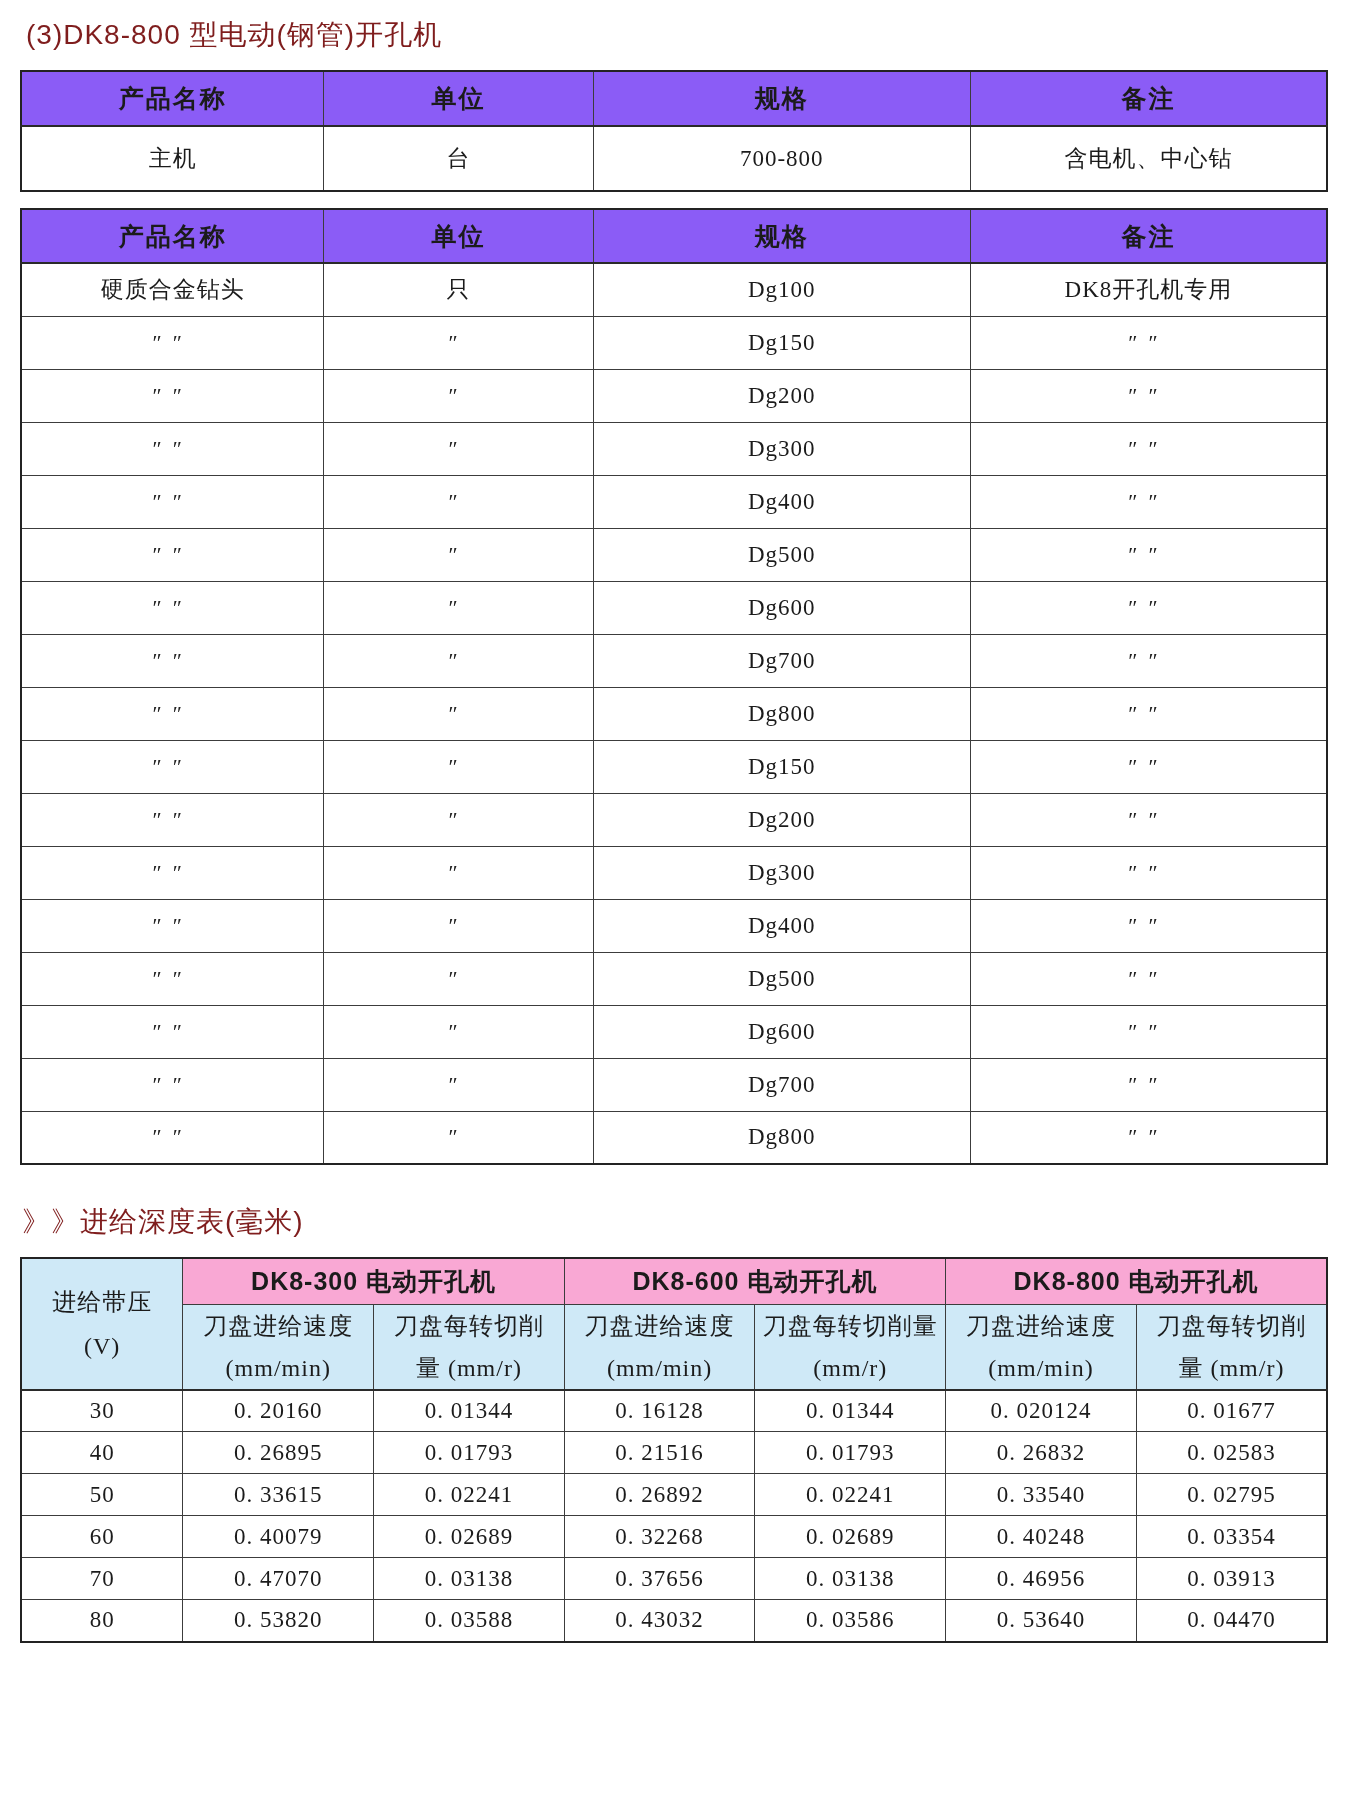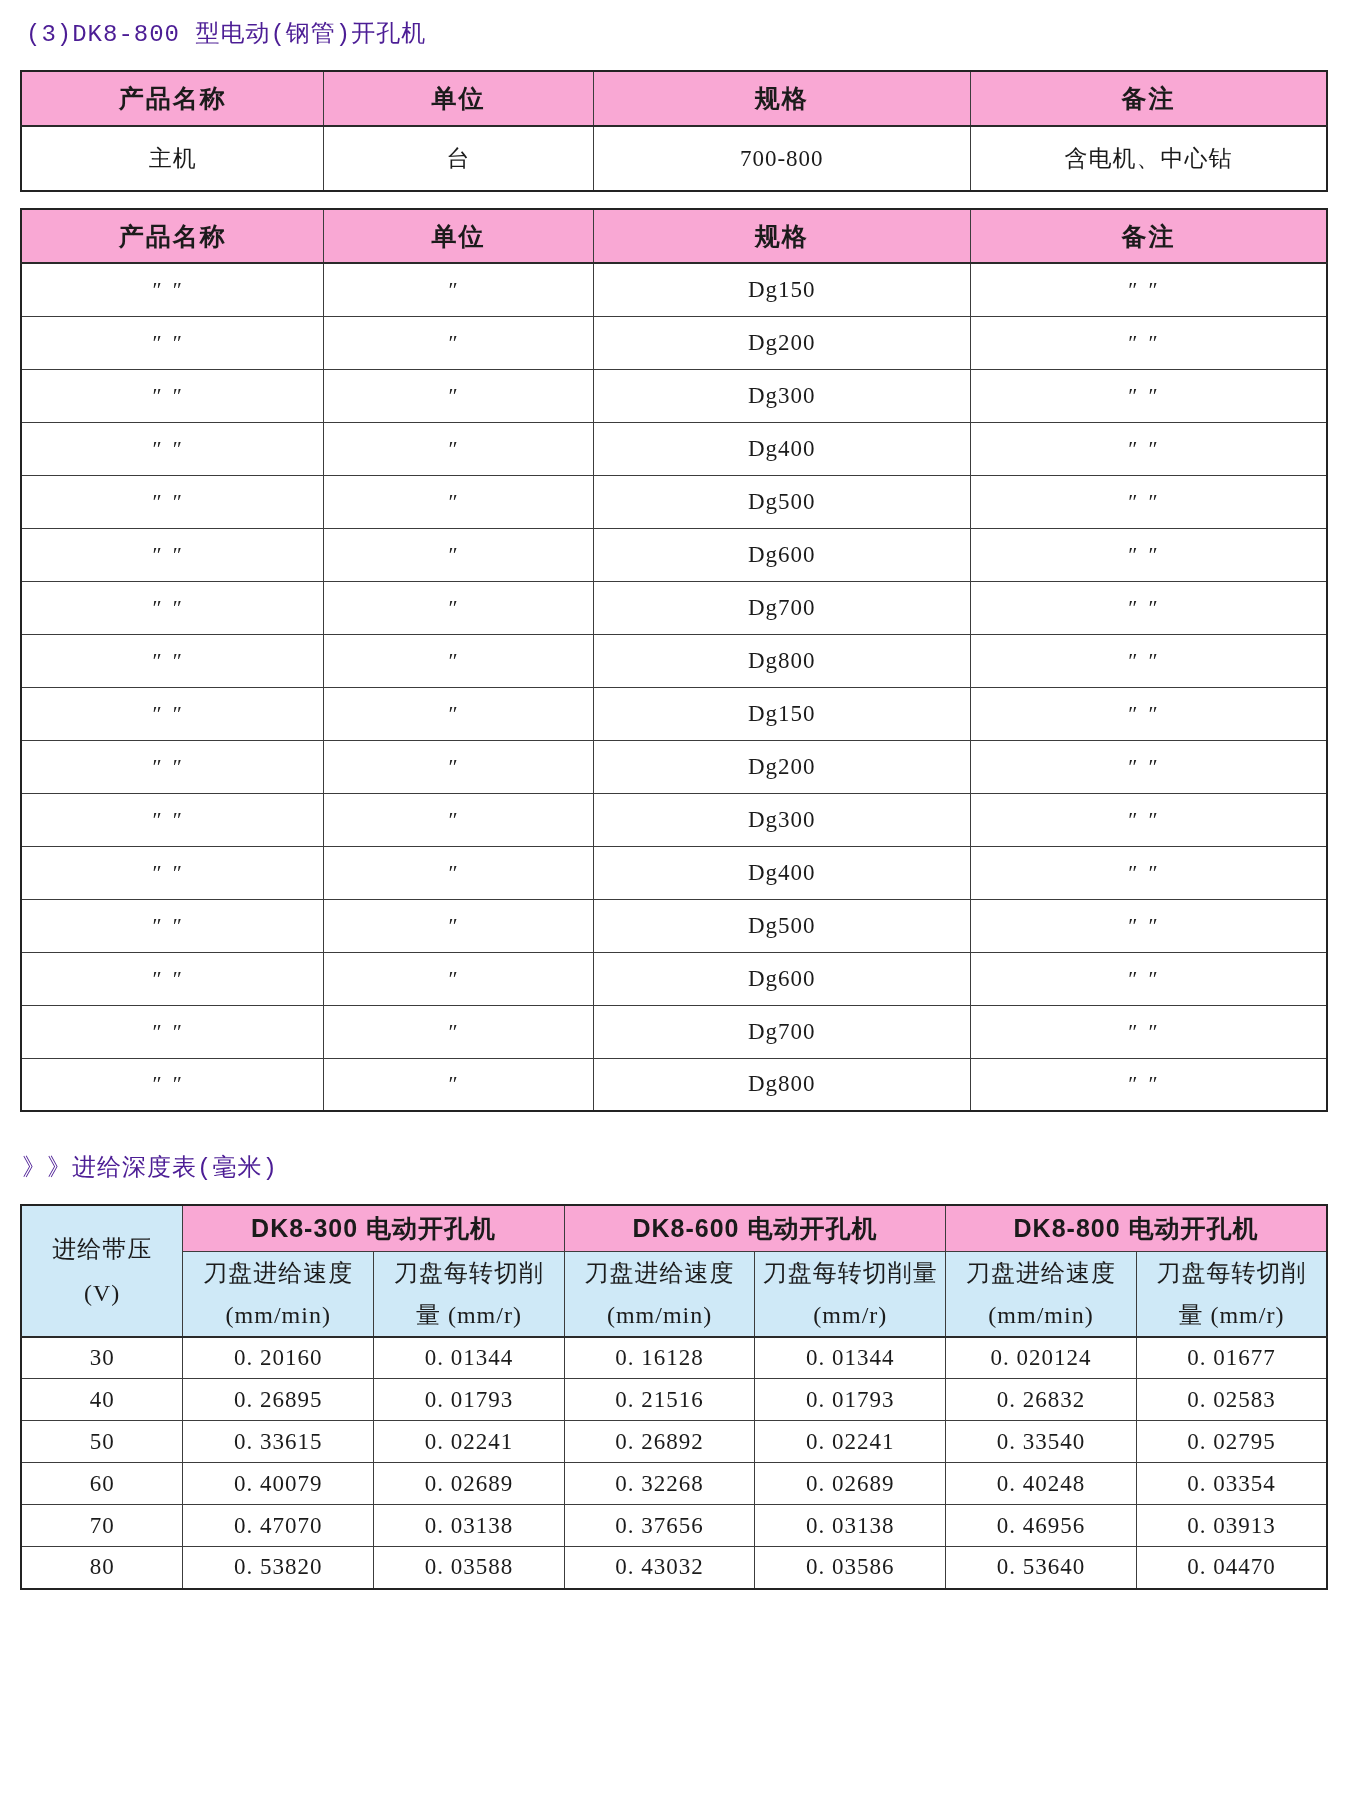--- a/index.html
+++ b/index.html
@@ -2,38 +2,38 @@
 <html><head>
 <meta charset="utf-8">
 <style>
   html,body{margin:0;padding:0;background:#e8e8e8;}
   .page{
     width:1348px;height:1820px;background:#ffffff;box-sizing:border-box;
     padding:12px 20px;margin:0 auto;position:relative;overflow:hidden;
     font-family:"Liberation Serif","DejaVu Serif",serif;color:#1b1b1b;
   }
   .title{
-    font-size:24px;line-height:42px;letter-spacing:1px;color:#4c1d95;
-    font-family:Liberation Mono, monospace;white-space:nowrap;
+    font-size:28px;line-height:42px;letter-spacing:1px;color:#7f1d1d;
+    font-family:Liberation Sans, sans-serif;white-space:nowrap;
   }
   #section3-title{margin:2px 0 0 6px;}
   #section4-title{margin:46px 0 0 6px;}
   #feed-title{margin:36px 0 0 2px;}
   table{
     width:1308px;border-collapse:collapse;table-layout:fixed;
     border:2px solid #232323;margin-top:14px;
   }
   #accessories-table{margin-top:16px;}
   #feed-table{margin-top:14px;}
   th,td{
     border:1px solid #3c3c3c;text-align:center;vertical-align:middle;
     padding:0 4px;overflow:hidden;
   }
   thead th{
-    background:#f9a8d4;
+    background:#8b5cf6;
     font-family:"Liberation Sans","DejaVu Sans",sans-serif;
     font-weight:700;font-size:25px;letter-spacing:2px;
     border-bottom:2.5px solid #2a2a2a;
   }
   td{
     font-family:"Liberation Serif","DejaVu Serif",serif;
     font-size:23px;font-weight:400;letter-spacing:1px;
   }
   #machine-table thead tr{height:55px;}
   #machine-table tbody tr{height:65px;}
@@ -101,20 +101,26 @@
     <thead>
         <tr>
           <th>产品名称</th>
           <th>单位</th>
           <th>规格</th>
           <th>备注</th>
         </tr>
       </thead>
     <tbody>
         <tr>
+          <td>硬质合金钻头</td>
+          <td>只</td>
+          <td>Dg100</td>
+          <td>DK8开孔机专用</td>
+        </tr>
+        <tr>
           <td class="ditto">″″</td>
           <td class="ditto">″</td>
           <td>Dg150</td>
           <td class="ditto">″″</td>
         </tr>
         <tr>
           <td class="ditto">″″</td>
           <td class="ditto">″</td>
           <td>Dg200</td>
           <td class="ditto">″″</td>

